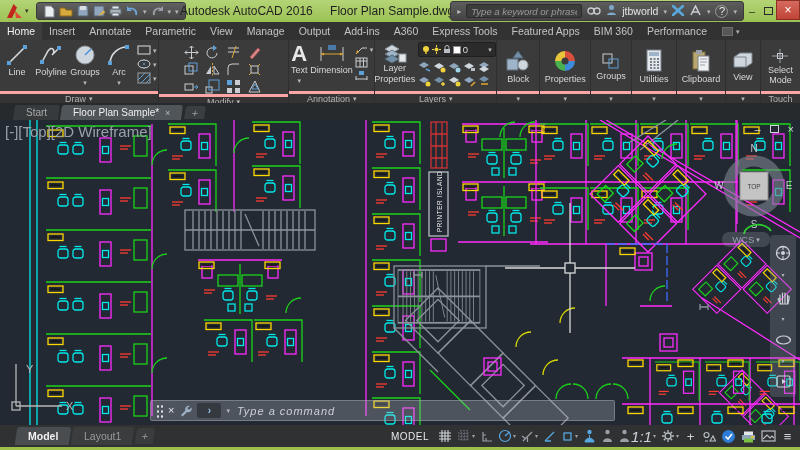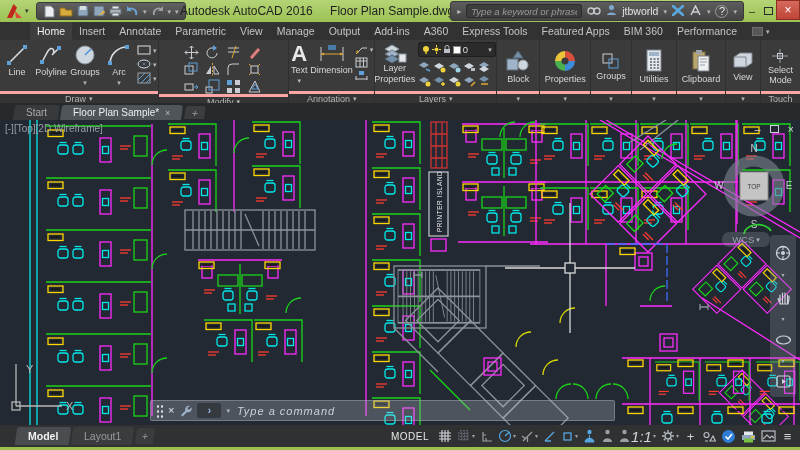--- a/index.html
+++ b/index.html
@@ -21,21 +21,21 @@
   .uname{font-size:10.5px;color:#e2e2e2;}
   .car{font-size:7px;color:#b6b6b6;line-height:1;}
   .helpq{font-size:11px;color:#e8e8e8;border:1px solid #9a9a9a;border-radius:50%;width:13px;height:13px;display:flex;align-items:center;justify-content:center;}
   .win-min,.win-max{position:absolute;top:3px;width:16px;height:15px;color:#2a2a2a;font-size:11px;display:flex;align-items:center;justify-content:center;}
   .win-min{right:40px;}
   .win-max{right:24px;}
   .maxbox{width:9px;height:8px;border:1.5px solid #2a2a2a;}
   .win-close{position:absolute;top:0;right:0;width:24px;height:20px;background:linear-gradient(#d66a5e,#bf4437);border:1px solid #8e2f24;color:#fff;font-size:12px;display:flex;align-items:center;justify-content:center;}
 
   
-  .rtabs{position:absolute;top:22px;left:0;right:0;height:18px;background:#323232;display:flex;align-items:stretch;padding-left:30px;}
+  .rtabs{position:absolute;top:22px;left:0;right:0;height:18px;background:#323232;display:flex;align-items:stretch;}
   .rtab{padding:3px 7px 2px;font-size:10.5px;color:#c4c4c4;white-space:nowrap;}
   .rtab.active{background:#3e3e3e;color:#f2f2f2;border-radius:2px 2px 0 0;}
   .rtab-extra{display:flex;align-items:center;gap:3px;margin-left:8px;}
   .rtab-extra .sq{width:11px;height:9px;background:#575757;border:1px solid #6e6e6e;}
 
   
   .ribbon{position:absolute;top:40px;left:0;right:0;height:63px;background:#3b3b3b;display:flex;}
   .panel{position:relative;display:flex;flex-direction:column;border-right:1px solid #2f2f2f;}
   .pbody{flex:1;display:flex;align-items:flex-start;justify-content:center;gap:2px;padding:2px 1px 0;}
   .ptitle{height:12px;background:#343434;border-top:3px solid #fca5a5;color:#b5b5b5;font-size:9px;display:flex;align-items:center;justify-content:center;gap:3px;white-space:nowrap;}
@@ -60,21 +60,21 @@
   .ftab>span{transform:skewX(8deg);}
   .ftab.active{background:#50555a;color:#eee;}
   .ftab .fx{font-size:9px;color:#b9b9b9;}
   .ftab-new{height:13px;width:20px;margin-bottom:1px;display:flex;align-items:center;justify-content:center;background:#3a3e40;border-radius:3px 3px 0 0;color:#9c9c9c;font-size:11px;transform:skewX(-8deg);}
 
   
   .viewport{position:absolute;top:120px;left:0;right:0;height:305px;background:#222933;overflow:hidden;}
   .plan{position:absolute;inset:0;}
   .plan path,.plan rect,.plan line,.plan circle{fill:none;stroke-width:1.3;}
   .sm{stroke:#ff2bff;}.sg{stroke:#1bd41b;}.sc{stroke:#00e8e8;}.sy{stroke:#d9d900;}.sgr{stroke:#8d939b;}.sb{stroke:#3f6dff;}.swh{stroke:#d9d9d9;}.sr{stroke:#cc3333;}
-  .vp-controls{position:absolute;left:5px;top:3px;font-size:10px;color:#9aa0a8;}
+  .vp-controls{position:absolute;left:5px;top:3px;font-size:15px;color:#9aa0a8;}
   .vp-winbtns{position:absolute;right:6px;top:3px;display:flex;gap:9px;align-items:center;color:#cfd3d9;font-size:11px;}
   .vp-restore{width:9px;height:8px;border:1.5px solid #cfd3d9;}
   .viewcube{position:absolute;left:712px;top:18px;width:84px;height:96px;}
   .wcsbtn{position:absolute;left:722px;top:112px;width:48px;height:15px;background:rgba(160,166,176,.25);border-radius:7px;display:flex;align-items:center;justify-content:center;gap:2px;font-size:9.5px;color:#97a2ad;}
   .wcsarc{position:absolute;left:742px;top:100px;}
   .navbar{position:absolute;left:770px;top:115px;width:26px;height:162px;background:rgba(140,148,158,.28);border-radius:4px;display:flex;flex-direction:column;align-items:center;justify-content:space-around;padding:4px 0;}
   .navbar .car{color:#aeb4bc;font-size:6px;}
 
   
   .cmdbar{position:absolute;left:150px;top:280px;width:465px;height:21px;background:rgba(190,196,204,.28);border:1px solid rgba(170,176,184,.45);border-radius:2px;display:flex;align-items:center;gap:5px;padding:0 5px;}

